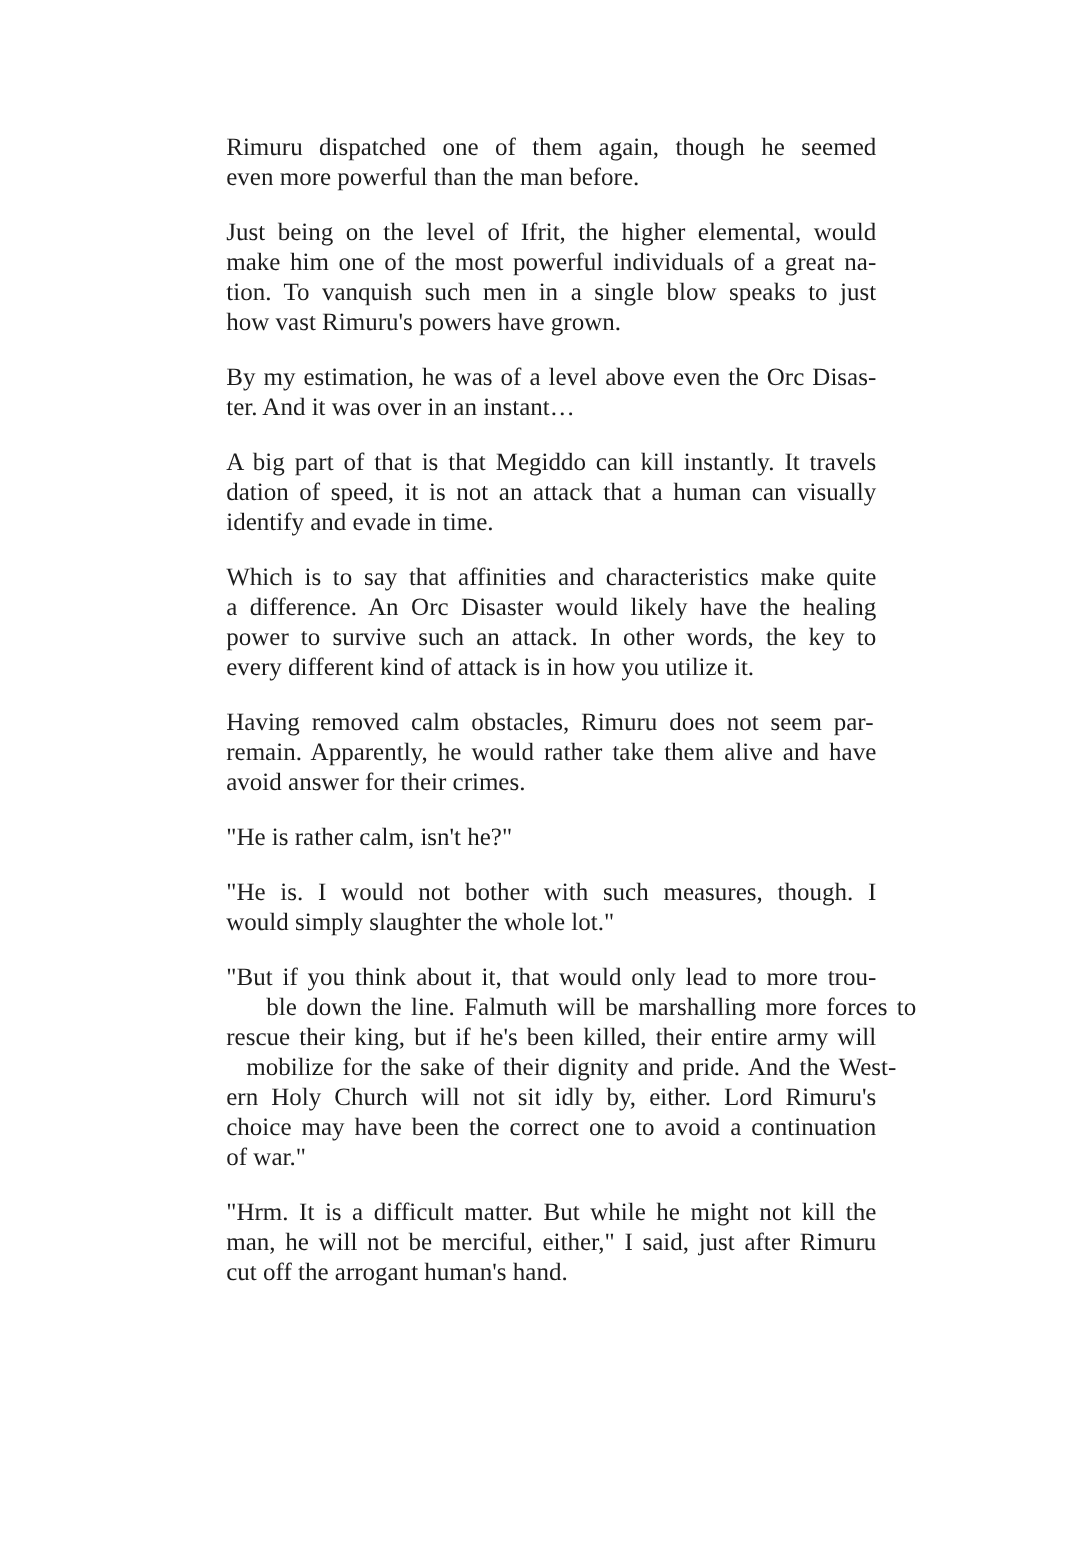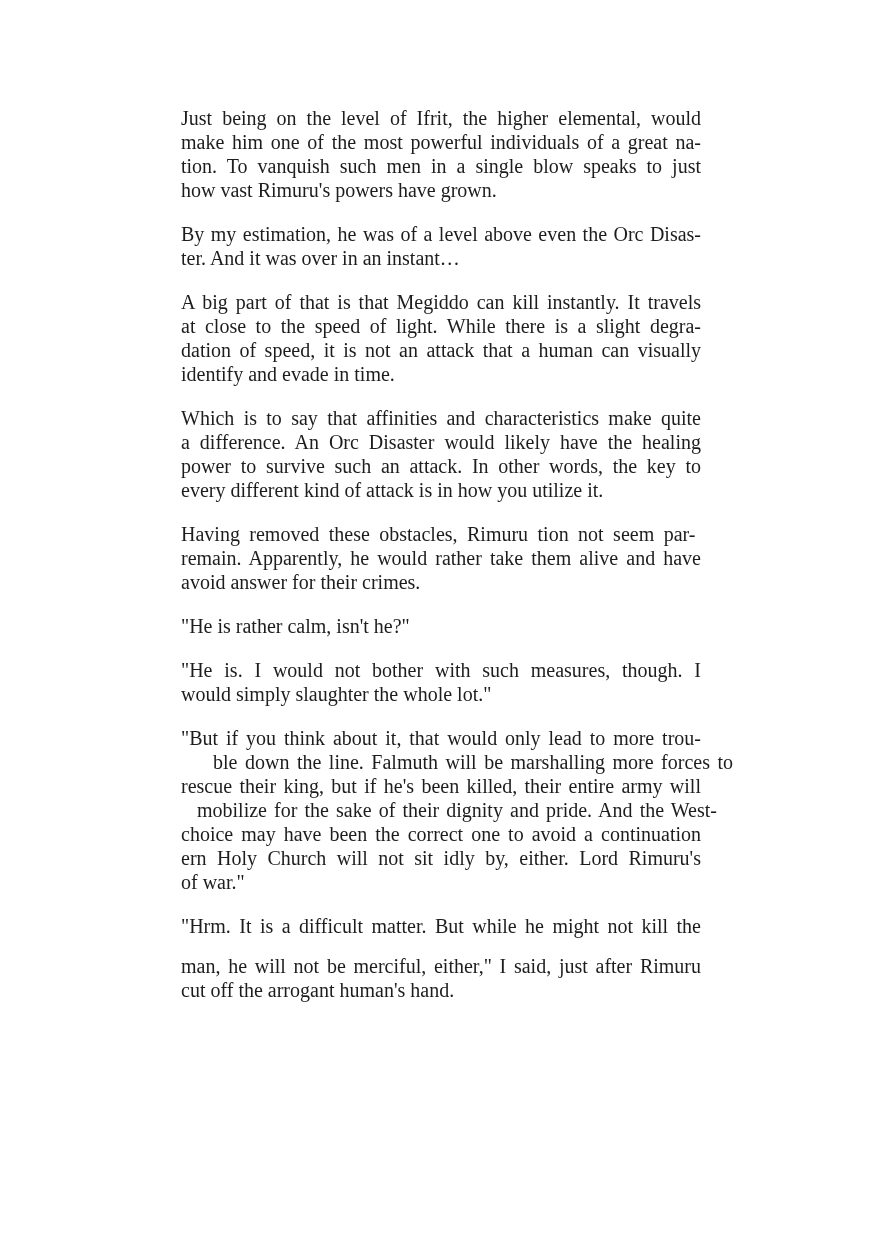--- a/index.html
+++ b/index.html
@@ -37,61 +37,64 @@
     transform-origin: left center;
     height: 24px;
   }
 </style>
 </head>
 <body>
 
 <div class="page">
   <div class="text-block" id="textBlock" style="color: rgb(29, 29, 29);">
       <div class="paragraph">
+        <div class="line" style="word-spacing: 8.13867px;">Rimuru dispatched one of them again, though he seemed</div>
+        <div class="line last">even more powerful than the man before.</div>
+      </div>
+      <div class="paragraph">
         <div class="line" style="word-spacing: 5.0125px;">Just being on the level of Ifrit, the higher elemental, would</div>
         <div class="line" style="word-spacing: 2.68892px;">make him one of the most powerful individuals of a great na-</div>
         <div class="line" style="word-spacing: 5.01136px;">tion. To vanquish such men in a single blow speaks to just</div>
         <div class="line last">how vast Rimuru's powers have grown.</div>
       </div>
       <div class="paragraph">
         <div class="line" style="word-spacing: 1.44661px;">By my estimation, he was of a level above even the Orc Disas-</div>
         <div class="line last">ter. And it was over in an instant…</div>
       </div>
       <div class="paragraph">
         <div class="line" style="word-spacing: 2.9388px;">A big part of that is that Megiddo can kill instantly. It travels</div>
-        <div class="line" style="word-spacing: 4.53255px;">at close to the speed of light. While there is a slight degra-</div>
         <div class="line" style="word-spacing: 3.48307px;">dation of speed, it is not an attack that a human can visually</div>
         <div class="line last">identify and evade in time.</div>
       </div>
       <div class="paragraph">
         <div class="line" style="word-spacing: 4.31771px; text-align: center;">Which is to say that affinities and characteristics make quite</div>
         <div class="line" style="word-spacing: 4.99653px;">a difference. An Orc Disaster would likely have the healing</div>
         <div class="line" style="word-spacing: 4.70881px;">power to survive such an attack. In other words, the key to</div>
         <div class="line last">every different kind of attack is in how you utilize it.</div>
       </div>
       <div class="paragraph">
-        <div class="line" style="word-spacing: 4.43945px;">Having removed these obstacles, Rimuru tion not seem par-</div>
+        <div class="line" style="word-spacing: 4.43945px;">Having removed calm obstacles, Rimuru does not seem par-</div>
         <div class="line" style="word-spacing: 3.06597px; text-align: center;">remain. Apparently, he would rather take them alive and have</div>
         <div class="line last">avoid answer for their crimes.</div>
       </div>
       <div class="paragraph">
         <div class="line last">"He is rather calm, isn't he?"</div>
       </div>
       <div class="paragraph">
         <div class="line" style="word-spacing: 6.80156px;">"He is. I would not bother with such measures, though. I</div>
         <div class="line last">would simply slaughter the whole lot."</div>
       </div>
       <div class="paragraph">
         <div class="line" style="word-spacing: 2.88932px;">"But if you think about it, that would only lead to more trou-</div>
         <div class="line" style="word-spacing: 2.50937px; margin-left: 32px;">ble down the line. Falmuth will be marshalling more forces to</div>
         <div class="line" style="word-spacing: 2.36222px;">rescue their king, but if he's been killed, their entire army will</div>
         <div class="line" style="word-spacing: 2.10938px; margin-left: 16px;">mobilize for the sake of their dignity and pride. And the West-</div>
+        <div class="line" style="word-spacing: 5.43906px;">ern Holy Church will not sit idly by, either. Lord Rimuru's</div>
         <div class="line" style="word-spacing: 3.02031px;">choice may have been the correct one to avoid a continuation</div>
-        <div class="line" style="word-spacing: 5.43906px;">ern Holy Church will not sit idly by, either. Lord Rimuru's</div>
         <div class="line last">of war."</div>
       </div>
       <div class="paragraph">
         <div class="line" style="word-spacing: 3.42969px;">"Hrm. It is a difficult matter. But while he might not kill the</div>
-        <div class="line" style="word-spacing: 2.72585px; margin-top: 16px;">man, he will not be merciful, either," I said, just after Rimuru</div>
+        <div class="line" style="word-spacing: 2.72585px;">man, he will not be merciful, either," I said, just after Rimuru</div>
         <div class="line last">cut off the arrogant human's hand.</div>
       </div>
     </div>
 </div>
 
 </body></html>

